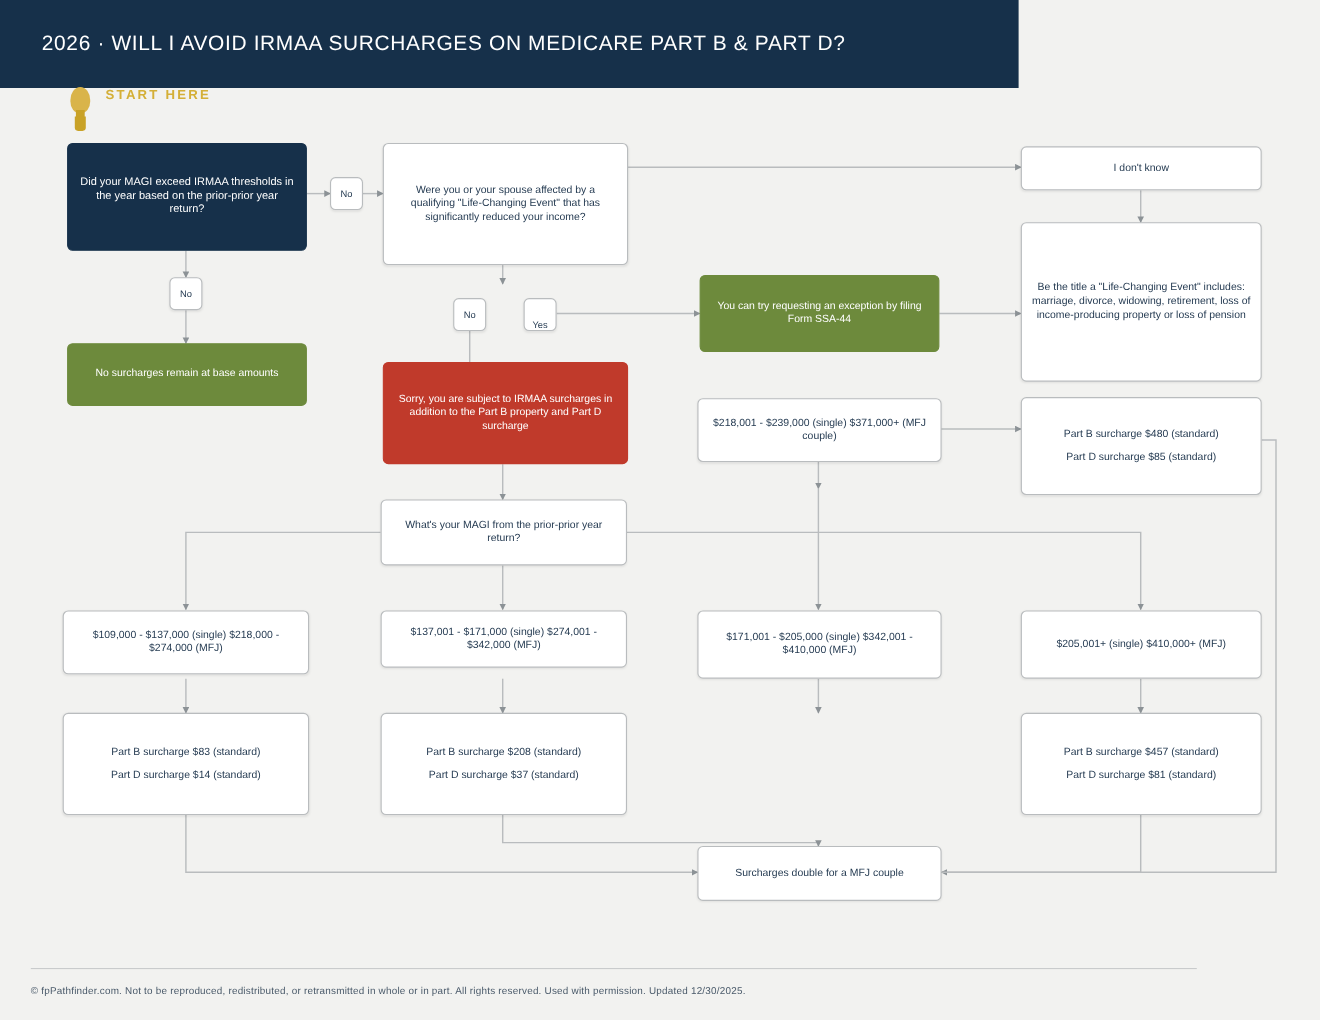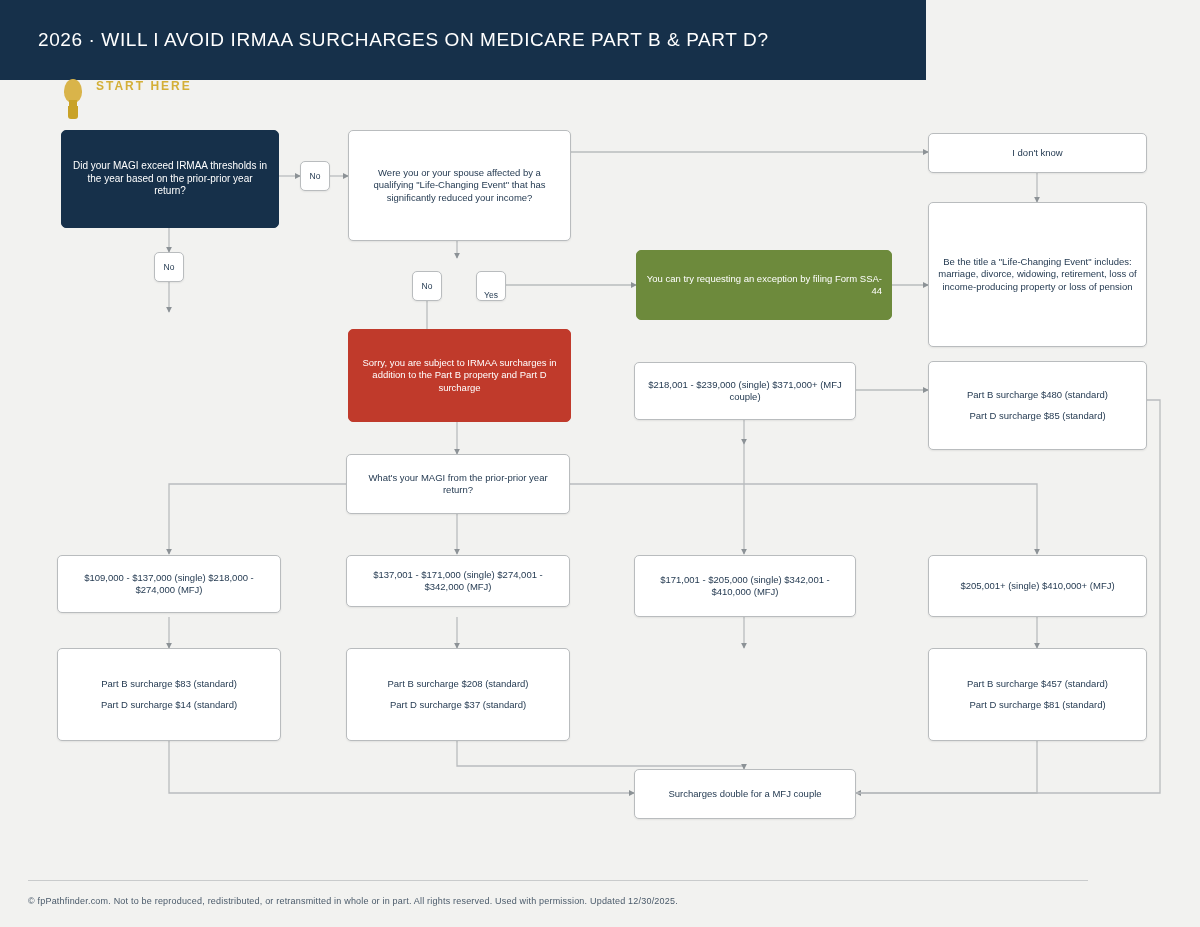--- a/index.html
+++ b/index.html
@@ -196,28 +196,31 @@
     <span>No</span>
   </div>
 
   <div class="pill" style="left:412px;top:271px;">
     <span>No</span>
   </div>
   <div class="pill" style="left:476px;top:271px;align-items:flex-end;">
     <span>Yes</span>
   </div>
 
-  <div class="node green" style="left:636px;top:250px;width:256px;height:70px;text-align:right;">
+  <div class="node green" style="left:636px;top:250px;width:218px;height:70px;">
     <span class="txt">You can try requesting an exception by filing Form SSA-44</span>
   </div>
 
   <div class="node white" style="left:928px;top:202px;width:219px;height:145px;">
     <span class="txt">Be the title a "Life-Changing Event" includes: marriage, divorce, widowing, retirement, loss of income-producing property or loss of pension</span>
   </div>
 
+  <div class="node green" style="left:61px;top:312px;width:218px;height:57px;">
+    <span class="txt">No surcharges remain at base amounts</span>
+  </div>
 
   <div class="node red" style="left:348px;top:329px;width:223px;height:93px;">
     <span class="txt">Sorry, you are subject to IRMAA surcharges in addition to the Part B property and Part D surcharge</span>
   </div>
 
   <div class="node white" style="left:634px;top:362px;width:222px;height:58px;">
     <span class="txt">$218,001 - $239,000 (single) $371,000+ (MFJ couple)</span>
   </div>
 
   <div class="node white stack" style="left:928px;top:361px;width:219px;height:89px;">

